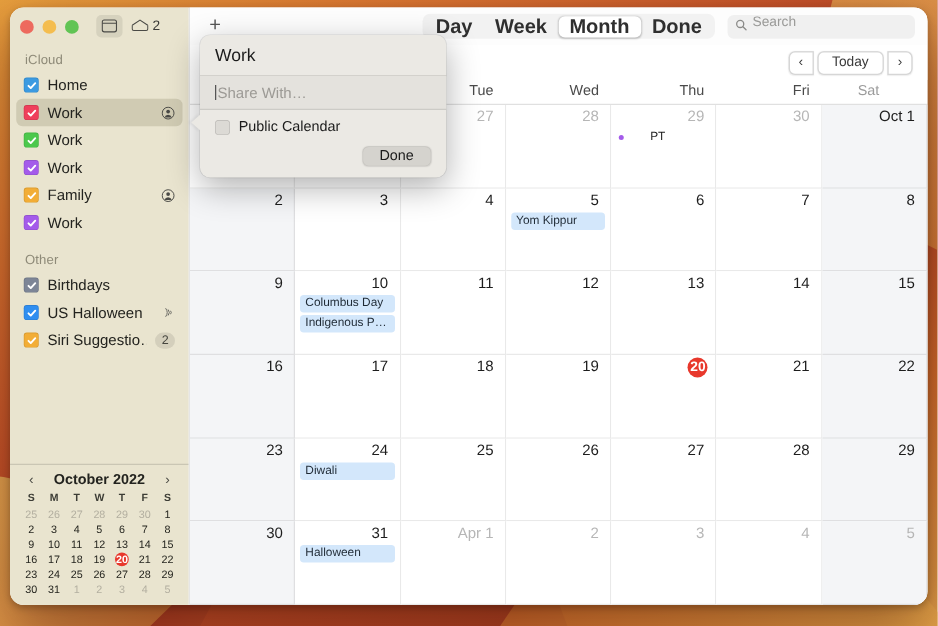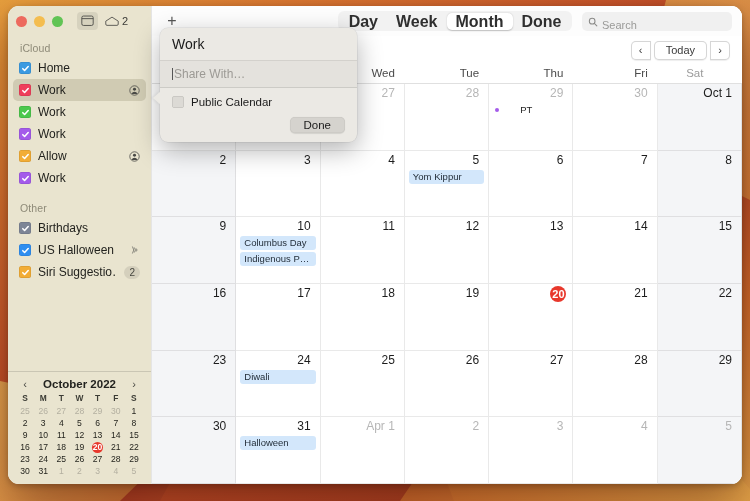--- a/index.html
+++ b/index.html
@@ -146,21 +146,21 @@
   }
   .seg-item {
     font-size: 16px; color: #2f2f2f;
     padding: 0 9px; line-height: 17px; border-radius: 5px; font-weight: bold;
   }
   .seg-item.active { background: #fff; box-shadow: 0 .5px 1.5px rgba(0,0,0,.22); }
   .search {
     width: 150px; height: 19px;
     background: rgba(0,0,0,.05);
     border-radius: 5px;
-    display: flex; align-items: flex-end; gap: 4px;
+    display: flex; align-items: flex-start; gap: 4px;
     padding: 0 6px;
   }
   .search-ph { font-size: 11px; color: #9a9a98; }
 
   .navbar {
     height: 28px; flex: 0 0 28px;
     display: flex; align-items: center; justify-content: flex-end;
     padding-right: 12px; gap: 0;
     background: #fff;
   }
@@ -368,21 +368,21 @@
           </span>
           <span class="cal-name">Work</span>
         </div>
 
         <div class="cal-row">
           <span class="cbx" style="background:#f2ad36">
             <svg viewBox="0 0 10 10" fill="none" stroke="#fff" stroke-width="1.7" stroke-linecap="round" stroke-linejoin="round">
                 <path d="M2 5.2 L4 7.2 L8 2.8"></path>
               </svg>
           </span>
-          <span class="cal-name">Allow</span>
+          <span class="cal-name">Family</span>
           <span class="badge-shared">
             <svg viewBox="0 0 14 14" width="11" height="11" fill="none" stroke="currentColor" stroke-width="1">
                 <circle cx="7" cy="7" r="6"></circle>
                 <circle cx="7" cy="5.4" r="1.9" fill="currentColor" stroke="none"></circle>
                 <path d="M3.3 11.4a3.9 3.9 0 0 1 7.4 0" fill="currentColor" stroke="none"></path>
               </svg>
           </span>
         </div>
 
         <div class="cal-row">
@@ -529,22 +529,22 @@
       <div class="nav-group">
         <span class="nav-btn nav-prev">‹</span>
         <span class="nav-btn nav-today">Today</span>
         <span class="nav-btn nav-next">›</span>
       </div>
     </div>
 
     <div class="dow-header" id="dow-header">
         <div class="weekend">Sun</div>
         <div>Mon</div>
+        <div>Tue</div>
         <div>Wed</div>
-        <div>Tue</div>
         <div>Thu</div>
         <div>Fri</div>
         <div class="weekend">Sat</div>
       </div>
 
     <div class="grid" id="calendar-grid">
         <div class="cell othermonth">
           <div class="daynum">25</div>
         </div>
         <div class="cell othermonth">

